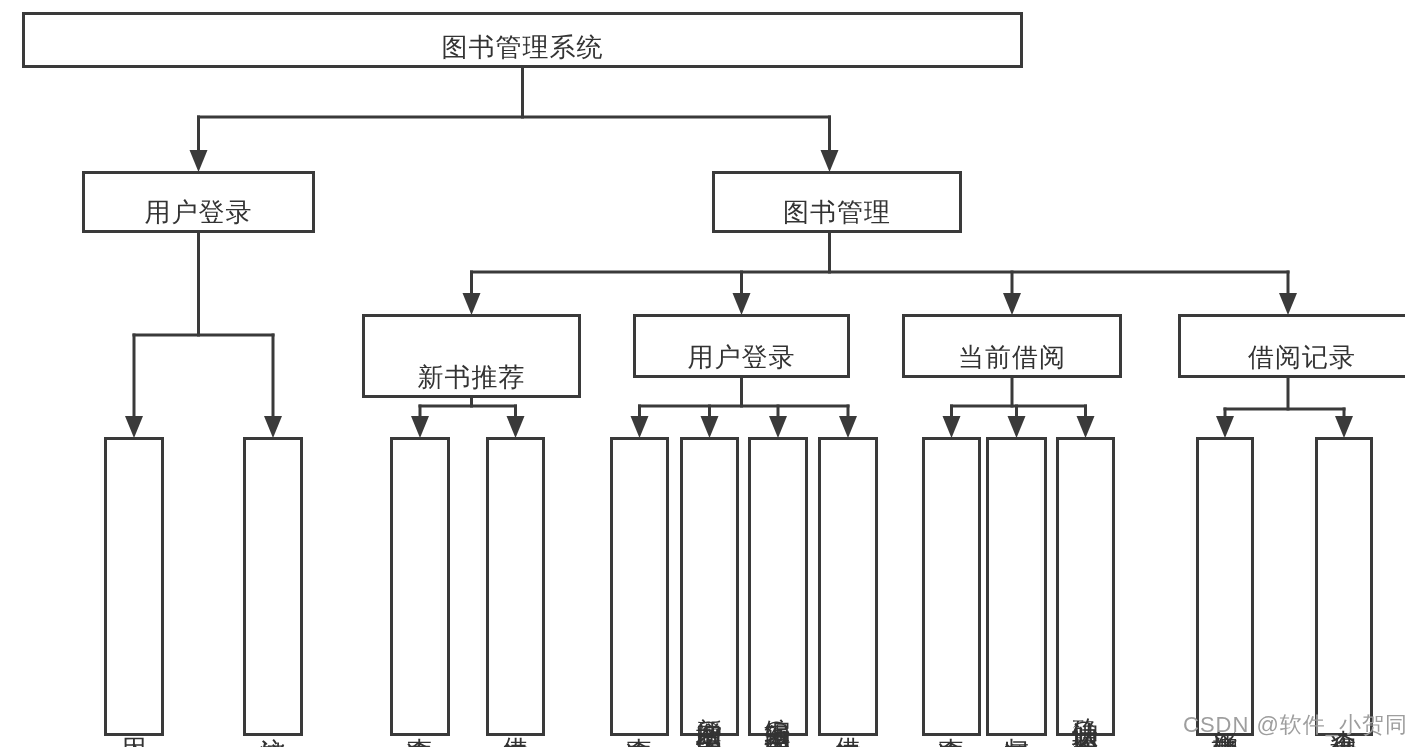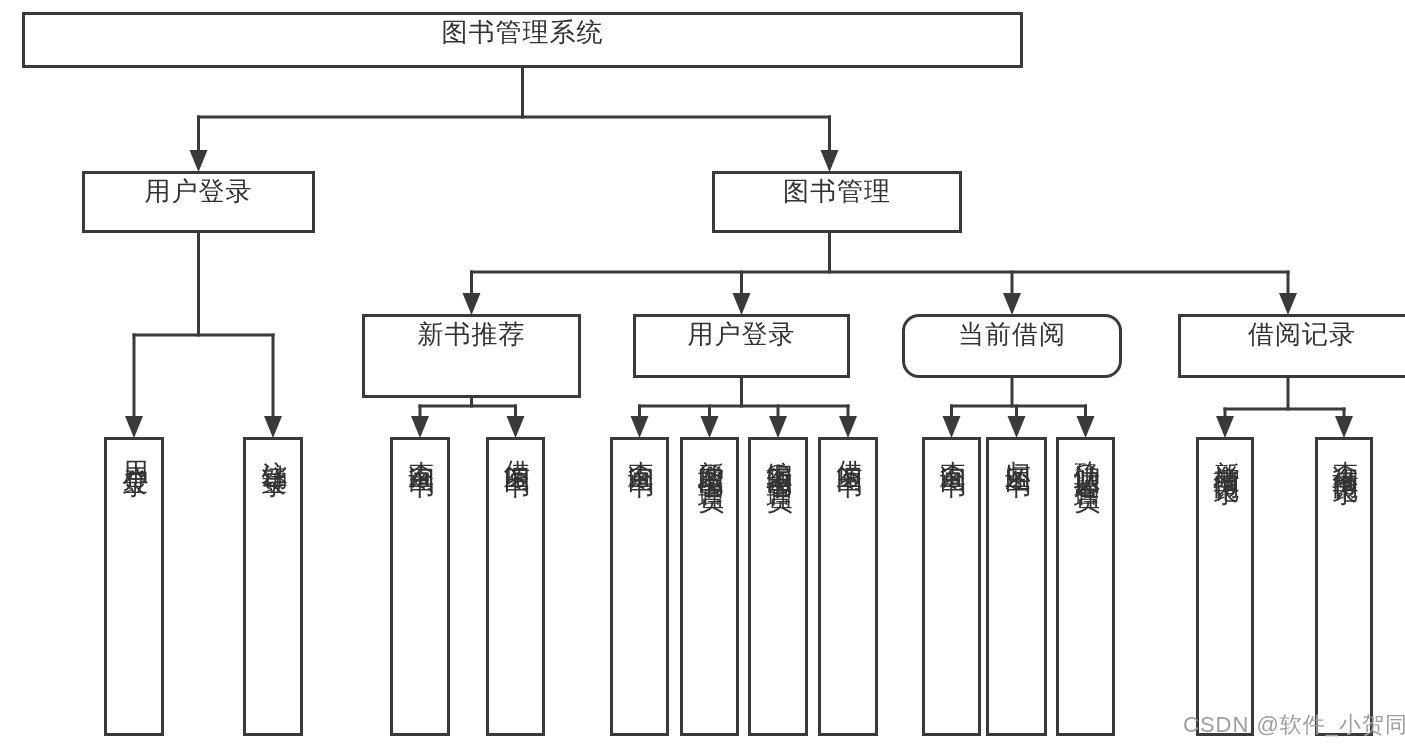--- a/index.html
+++ b/index.html
@@ -20,24 +20,23 @@
     left: 0;
     top: 0;
     pointer-events: none;
   }
   .node {
     position: absolute;
     box-sizing: border-box;
     background: var(--box-fill, #ffffff);
     border: 3px solid var(--line, #3a3a3a);
     display: flex;
-    align-items: flex-start;
+    align-items: flex-end;
     justify-content: center;
     color: var(--text, #333333);
-    font-family: Liberation Mono, monospace;
   }
   .node.h .node-label {
     font-size: 26px;
     letter-spacing: 1px;
     white-space: nowrap;
   }
   .node.v .node-label {
     writing-mode: vertical-rl;
     text-orientation: upright;
     font-size: 26px;
@@ -121,21 +120,21 @@
       </div>
       <div class="node h" style="left: 712px; top: 171px; width: 250px; height: 62px;">
         <span class="node-label">图书管理</span>
       </div>
       <div class="node h" style="left: 362px; top: 314px; width: 219px; height: 84px;">
         <span class="node-label">新书推荐</span>
       </div>
       <div class="node h" style="left: 633px; top: 314px; width: 217px; height: 64px;">
         <span class="node-label">用户登录</span>
       </div>
-      <div class="node h" style="left: 902px; top: 314px; width: 220px; height: 64px; border-radius: 17px;">
+      <div class="node h" style="left: 902px; top: 314px; width: 220px; height: 64px;">
         <span class="node-label">当前借阅</span>
       </div>
       <div class="node h" style="left: 1178px; top: 314px; width: 248px; height: 64px;">
         <span class="node-label">借阅记录</span>
       </div>
       <div class="node v" style="left: 104px; top: 437px; width: 60px; height: 299px;">
         <span class="node-label">用户登录</span>
       </div>
       <div class="node v" style="left: 243px; top: 437px; width: 60px; height: 299px;">
         <span class="node-label">注销登录</span>

